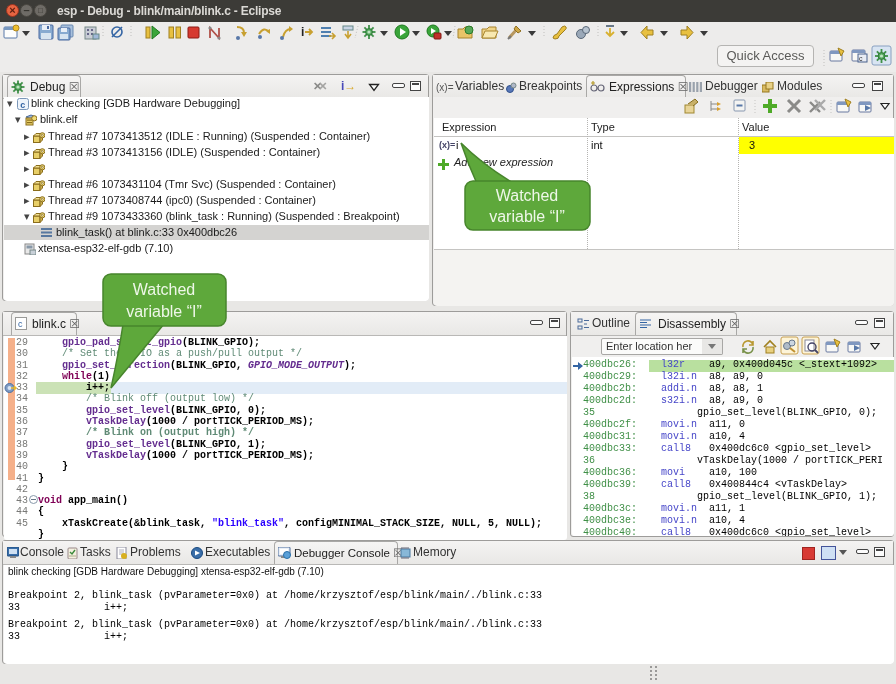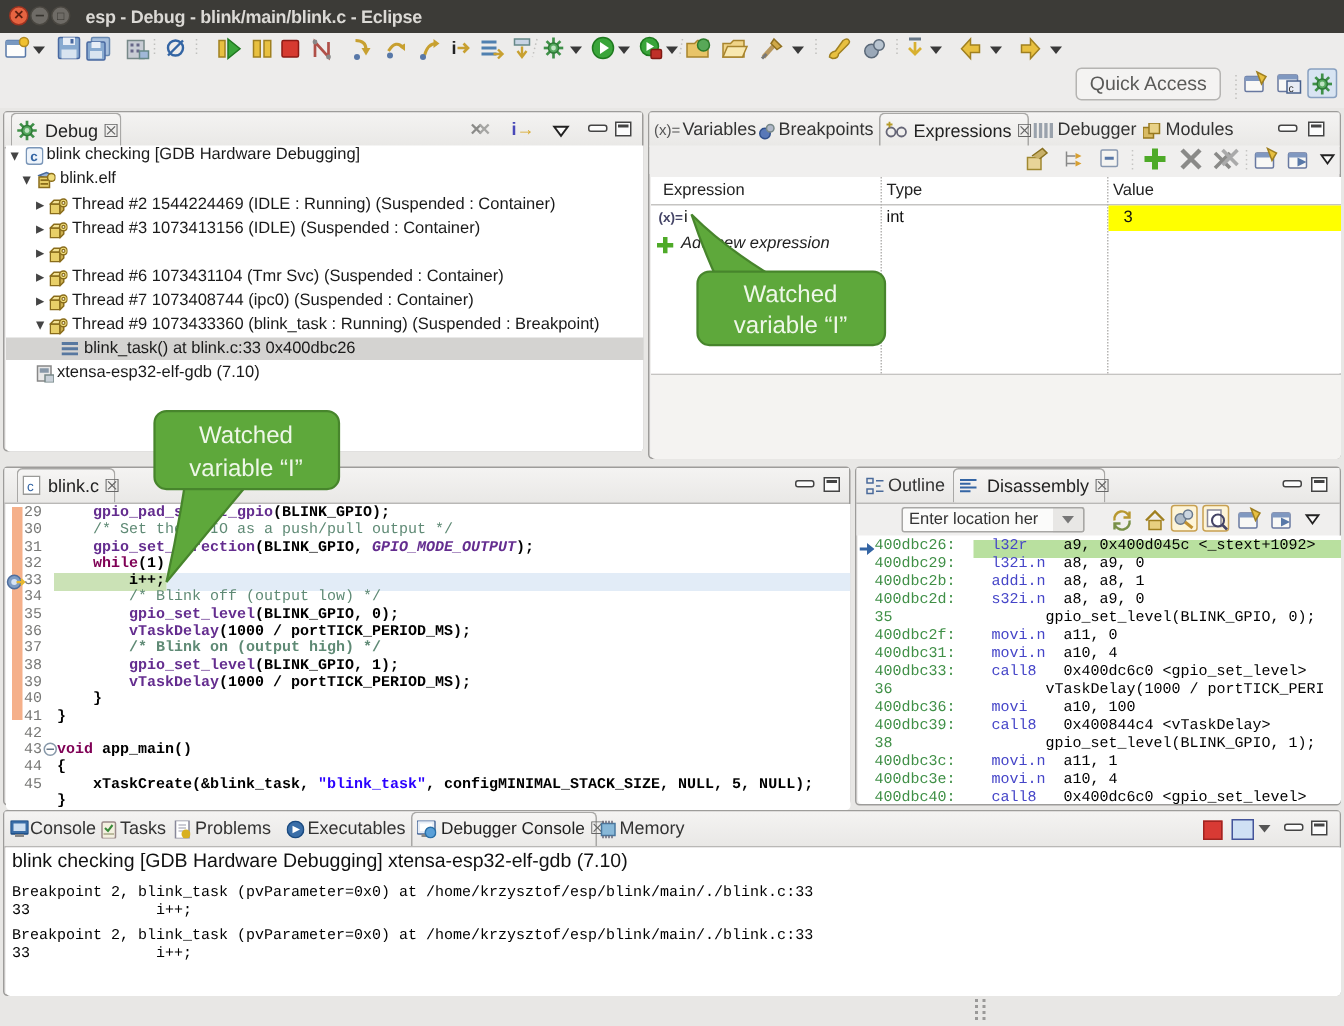--- a/index.html
+++ b/index.html
@@ -229,21 +229,21 @@
       </svg>
   <div class="abs" style="left:36px;top:16px">blink.elf</div>
   <div class="abs" style="left:20px;top:33px;color:#444">▸</div>
   <svg class="abs" style="left:29px;top:34px" width="12" height="12">
         <rect x="0.5" y="5" width="6.5" height="6.5" fill="#e8cf68" stroke="#8a6d1c"></rect>
         <path d="M0.5 5 L3 2.5 L9.5 2.5 L7 5 Z" fill="#f2e091" stroke="#8a6d1c"></path>
         <path d="M7 11.5 L9.5 9 L9.5 2.5 L7 5 Z" fill="#cdb04e" stroke="#8a6d1c"></path>
         <circle cx="9.3" cy="4.3" r="2.6" fill="#f0dc7a" stroke="#8a6d1c"></circle>
         <circle cx="9.3" cy="4.3" r="1" fill="#fdfaf0" stroke="#8a6d1c" stroke-width="0.8"></circle>
       </svg>
-  <div class="abs" style="left:44px;top:33px">Thread #2 1544224469 (IDLE : Running) (Suspended : Container)</div>
+  <div class="abs" style="left:44px;top:33px">Thread #7 1073413512 (IDLE : Running) (Suspended : Container)</div>
   <div class="abs" style="left:20px;top:49px;color:#444">▸</div>
   <svg class="abs" style="left:29px;top:50px" width="12" height="12">
         <rect x="0.5" y="5" width="6.5" height="6.5" fill="#e8cf68" stroke="#8a6d1c"></rect>
         <path d="M0.5 5 L3 2.5 L9.5 2.5 L7 5 Z" fill="#f2e091" stroke="#8a6d1c"></path>
         <path d="M7 11.5 L9.5 9 L9.5 2.5 L7 5 Z" fill="#cdb04e" stroke="#8a6d1c"></path>
         <circle cx="9.3" cy="4.3" r="2.6" fill="#f0dc7a" stroke="#8a6d1c"></circle>
         <circle cx="9.3" cy="4.3" r="1" fill="#fdfaf0" stroke="#8a6d1c" stroke-width="0.8"></circle>
       </svg>
   <div class="abs" style="left:44px;top:49px">Thread #3 1073413156 (IDLE) (Suspended : Container)</div>
   <div class="abs" style="left:20px;top:65px;color:#444">▸</div>
@@ -571,21 +571,21 @@
       <rect x="1" y="2" width="9" height="8" fill="#88b8d8" stroke="#4878a0"></rect>
       <path d="M2 0 L2 2 M4 0 L4 2 M6 0 L6 2 M8 0 L8 2 M2 10 L2 12 M4 10 L4 12 M6 10 L6 12 M8 10 L8 12" stroke="#667" stroke-width="1"></path>
     </svg>
  <div class="tab" style="left:410px">Memory</div>
  <div class="abs" style="left:799px;top:6px;width:11px;height:11px;background:#d83a34;border:1px solid #a02420"></div>
  <div class="abs" style="left:818px;top:5px;width:13px;height:12px;border:1px solid #44549a;background:#cfe0f4"></div>
  <div class="dm" style="left:836px;top:9px"></div>
  <div class="min" style="left:853px;top:8px"></div>
  <div class="max" style="left:871px;top:6px"></div>
  <div class="abs" style="left:1px;top:24px;width:890px;height:99px;background:#fff;border-radius:0 0 3px 3px">
-  <div class="abs" style="left:4px;top:1px;font-size:13px;color:#111">blink checking [GDB Hardware Debugging] xtensa-esp32-elf-gdb (7.10)</div>
+  <div class="abs" style="left:4px;top:1px;font-size:10px;color:#111">blink checking [GDB Hardware Debugging] xtensa-esp32-elf-gdb (7.10)</div>
   <div class="mono abs" style="left:4px;top:25px;font-size:10px;line-height:12px;color:#000">Breakpoint 2, blink_task (pvParameter=0x0) at /home/krzysztof/esp/blink/main/./blink.c:33
 33              i++;</div>
   <div class="mono abs" style="left:4px;top:54px;font-size:10px;line-height:12px;color:#000">Breakpoint 2, blink_task (pvParameter=0x0) at /home/krzysztof/esp/blink/main/./blink.c:33
 33              i++;</div>
  </div>
 </div>
 
 <div class="abs" style="left:0;top:664px;width:896px;height:20px;background:#e8e7e5">
  <div class="abs" style="left:650px;top:2px;width:1px;height:14px;border-left:2px dotted #9a9998"></div>
  <div class="abs" style="left:655px;top:2px;width:1px;height:14px;border-left:2px dotted #9a9998"></div>

